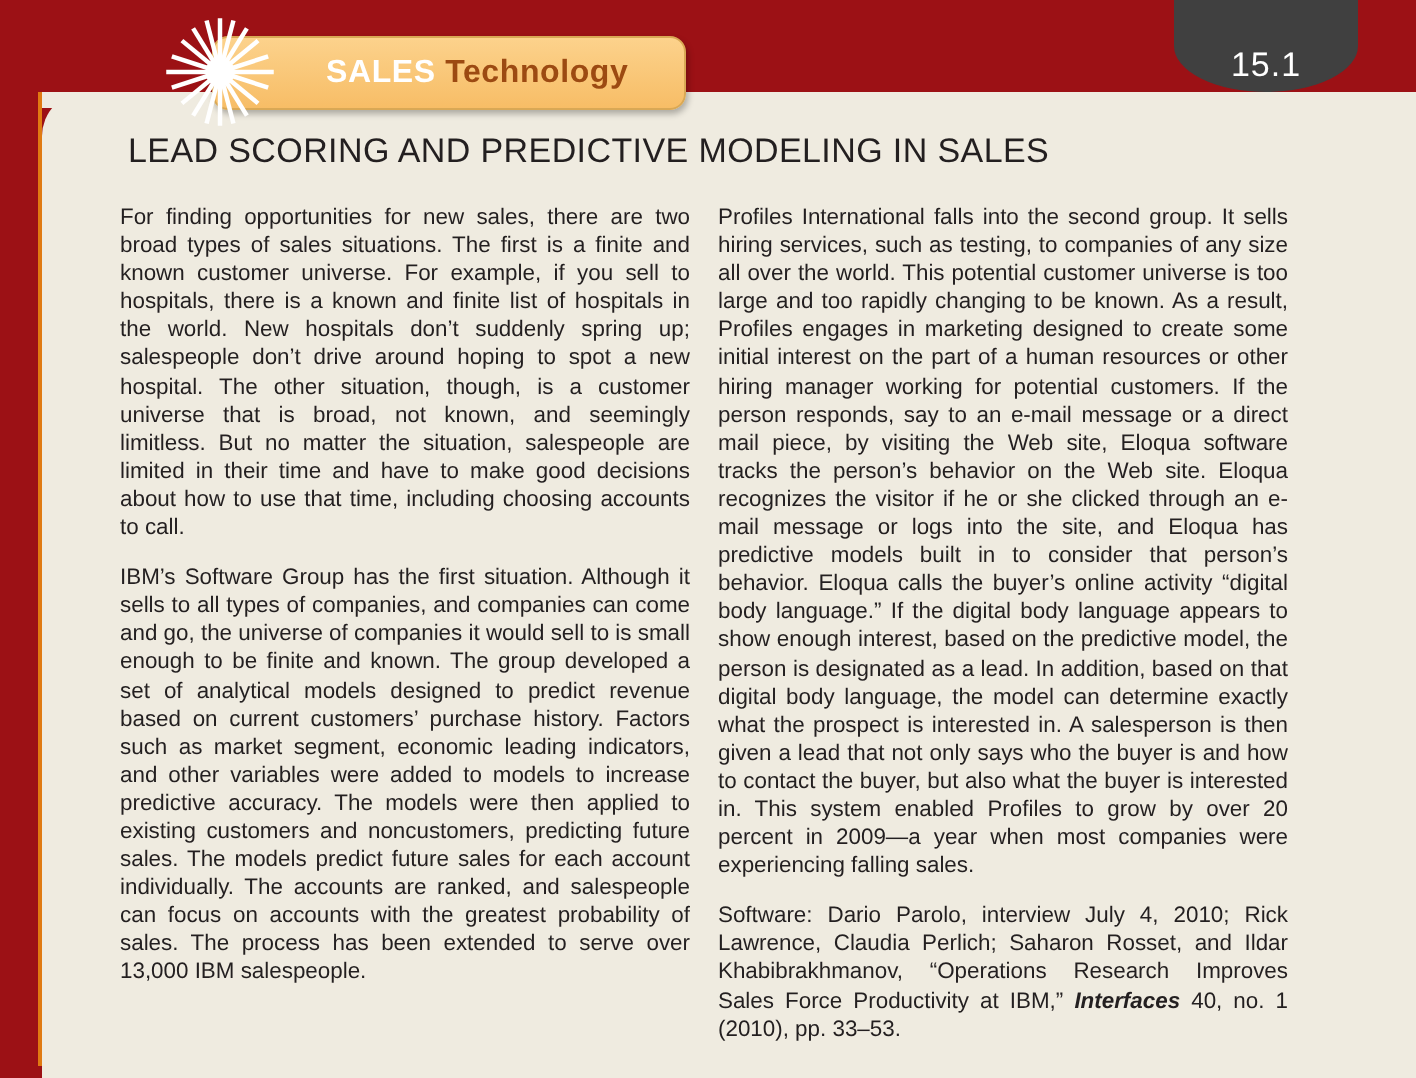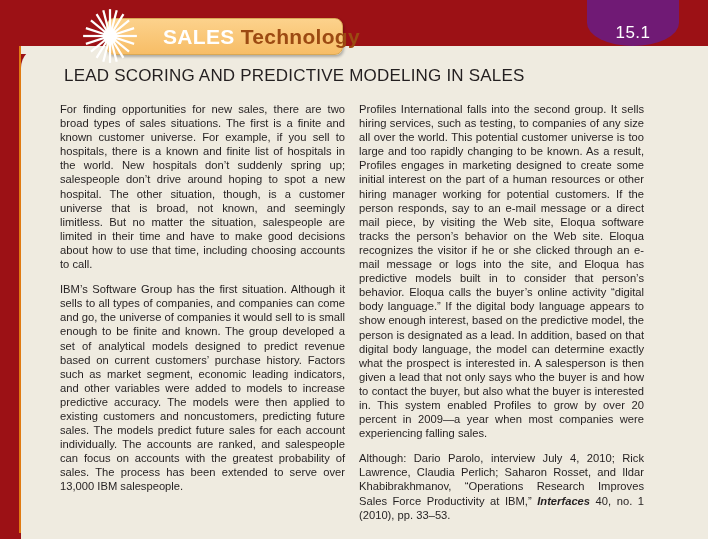--- a/index.html
+++ b/index.html
@@ -50,21 +50,21 @@
     background: #e07a12;
   }
 
   
   .badge-dome {
     position: absolute;
     left: 587px;
     top: 0px;
     width: 92px;
     height: 46px;
-    background: #701a75;
+    background: #404040;
     border-bottom-left-radius: 92px 46px;
     border-bottom-right-radius: 92px 46px;
     overflow: hidden;
   }
   .badge-dome .badge-num {
     position: absolute;
     left: 0;
     right: 0;
     bottom: 3px;
     text-align: center;
@@ -104,21 +104,21 @@
     background: linear-gradient(#fcd28c, #f7bd66);
     border: 1px solid #d9a855;
     border-radius: 8px;
     box-shadow: 1px 2px 3px rgba(0,0,0,0.28);
     display: flex;
     align-items: center;
     box-sizing: border-box;
     padding-left: 56px;
   }
   .ribbon-title {
-    font-size: 21px;
+    font-size: 16px;
     font-weight: bold;
     letter-spacing: 0.3px;
     white-space: nowrap;
     line-height: 1;
   }
   .ribbon-title .w-sales {
     color: #ffffff;
   }
   .ribbon-title .w-tech {
     color: #9c4a12;
@@ -234,17 +234,17 @@
 
   <h1 class="headline">LEAD SCORING AND PREDICTIVE MODELING IN SALES</h1>
 
   <div class="columns">
     <div class="col">
       <p>For finding opportunities for new sales, there are two broad types of sales situations. The first is a finite and known customer universe. For example, if you sell to hospitals, there is a known and finite list of hospitals in the world. New hospitals don’t suddenly spring up; salespeople don’t drive around hoping to spot a new hospital. The other situation, though, is a customer universe that is broad, not known, and seemingly limitless. But no matter the situation, salespeople are limited in their time and have to make good decisions about how to use that time, including choosing accounts to call.</p>
       <p>IBM’s Software Group has the first situation. Although it sells to all types of companies, and companies can come and go, the universe of companies it would sell to is small enough to be finite and known. The group developed a set of analytical models designed to predict revenue based on current customers’ purchase history. Factors such as market segment, economic leading indicators, and other variables were added to models to increase predictive accuracy. The models were then applied to existing customers and noncustomers, predicting future sales. The models predict future sales for each account individually. The accounts are ranked, and salespeople can focus on accounts with the greatest probability of sales. The process has been extended to serve over 13,000 IBM salespeople.</p>
     </div>
     <div class="col">
       <p>Profiles International falls into the second group. It sells hiring services, such as testing, to companies of any size all over the world. This potential customer universe is too large and too rapidly changing to be known. As a result, Profiles engages in marketing designed to create some initial interest on the part of a human resources or other hiring manager working for potential customers. If the person responds, say to an e-mail message or a direct mail piece, by visiting the Web site, Eloqua software tracks the person’s behavior on the Web site. Eloqua recognizes the visitor if he or she clicked through an e-mail message or logs into the site, and Eloqua has predictive models built in to consider that person’s behavior. Eloqua calls the buyer’s online activity “digital body language.” If the digital body language appears to show enough interest, based on the predictive model, the person is designated as a lead. In addition, based on that digital body language, the model can determine exactly what the prospect is interested in. A salesperson is then given a lead that not only says who the buyer is and how to contact the buyer, but also what the buyer is interested in. This system enabled Profiles to grow by over 20 percent in 2009—a year when most companies were experiencing falling sales.</p>
-      <p class="sources"><span>Although:</span><span> Dario Parolo, interview July 4, 2010; Rick Lawrence, Claudia Perlich; Saharon Rosset, and Ildar Khabibrakhmanov, “Operations Research Improves Sales Force Productivity at IBM,” </span><span class="ital">Interfaces</span><span> 40, no. 1 (2010), pp. 33–53.</span></p>
+      <p class="sources"><span>Software:</span><span> Dario Parolo, interview July 4, 2010; Rick Lawrence, Claudia Perlich; Saharon Rosset, and Ildar Khabibrakhmanov, “Operations Research Improves Sales Force Productivity at IBM,” </span><span class="ital">Interfaces</span><span> 40, no. 1 (2010), pp. 33–53.</span></p>
     </div>
   </div>
 
 </div>
 
 </body></html>

